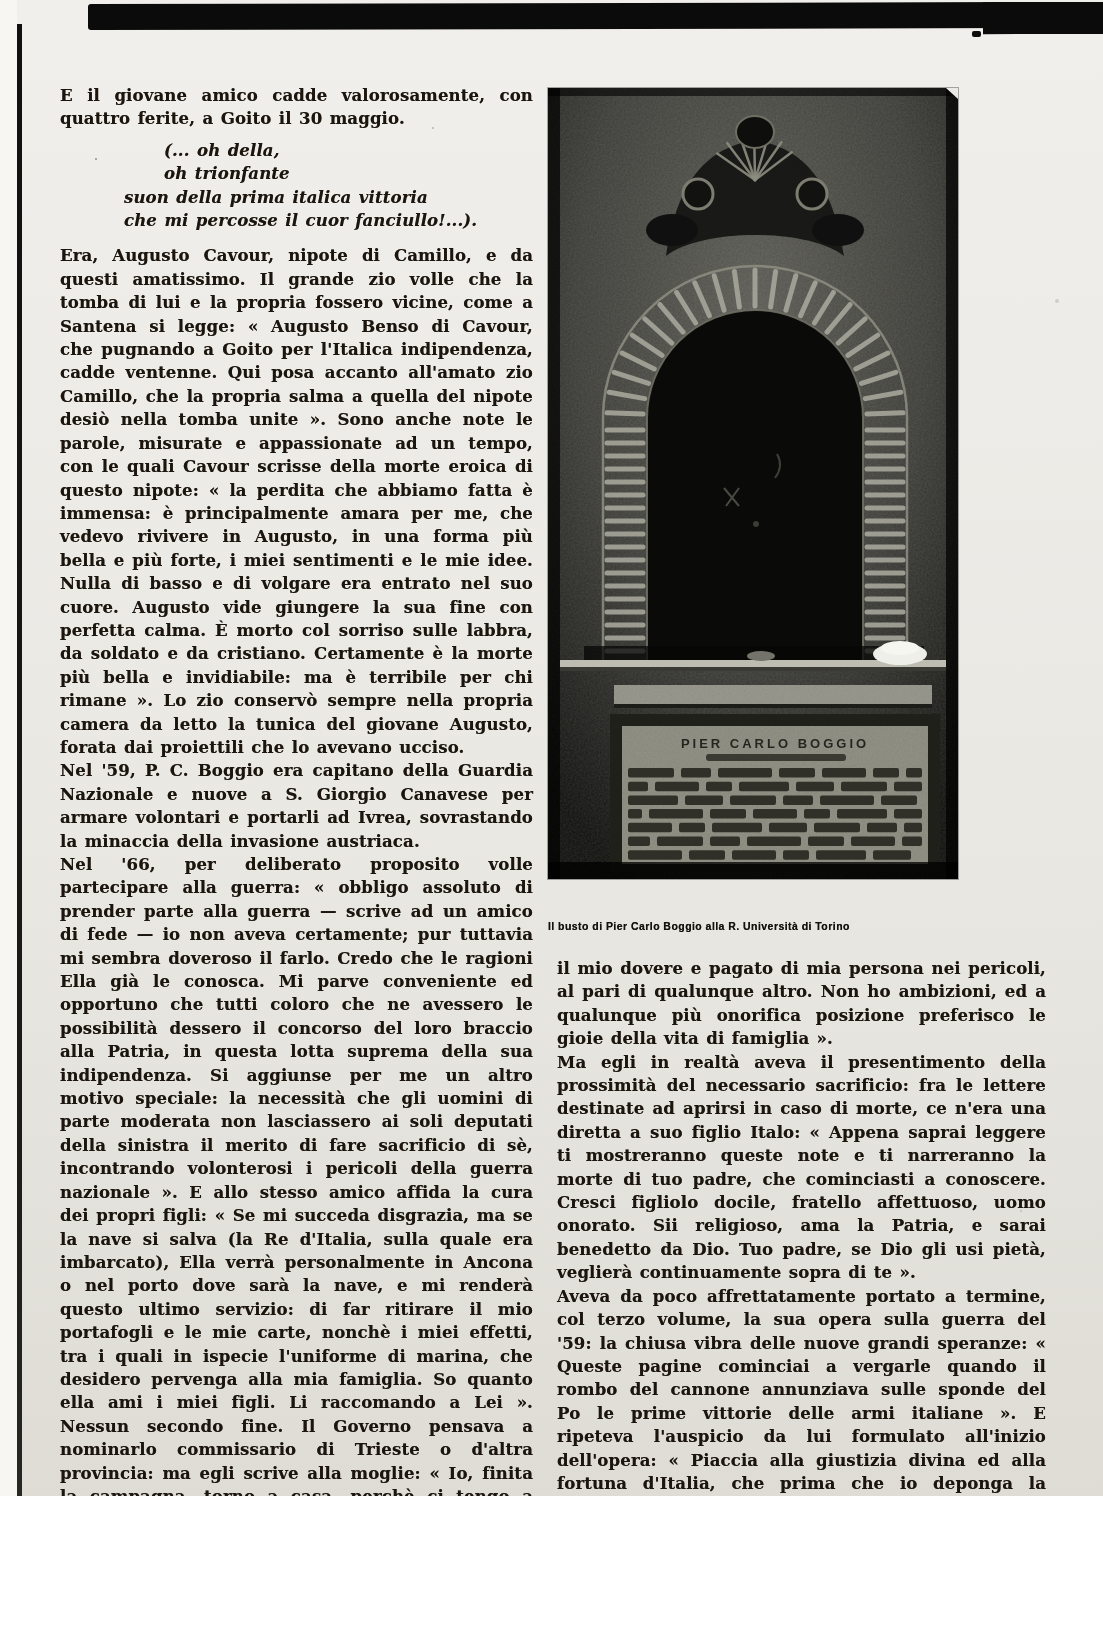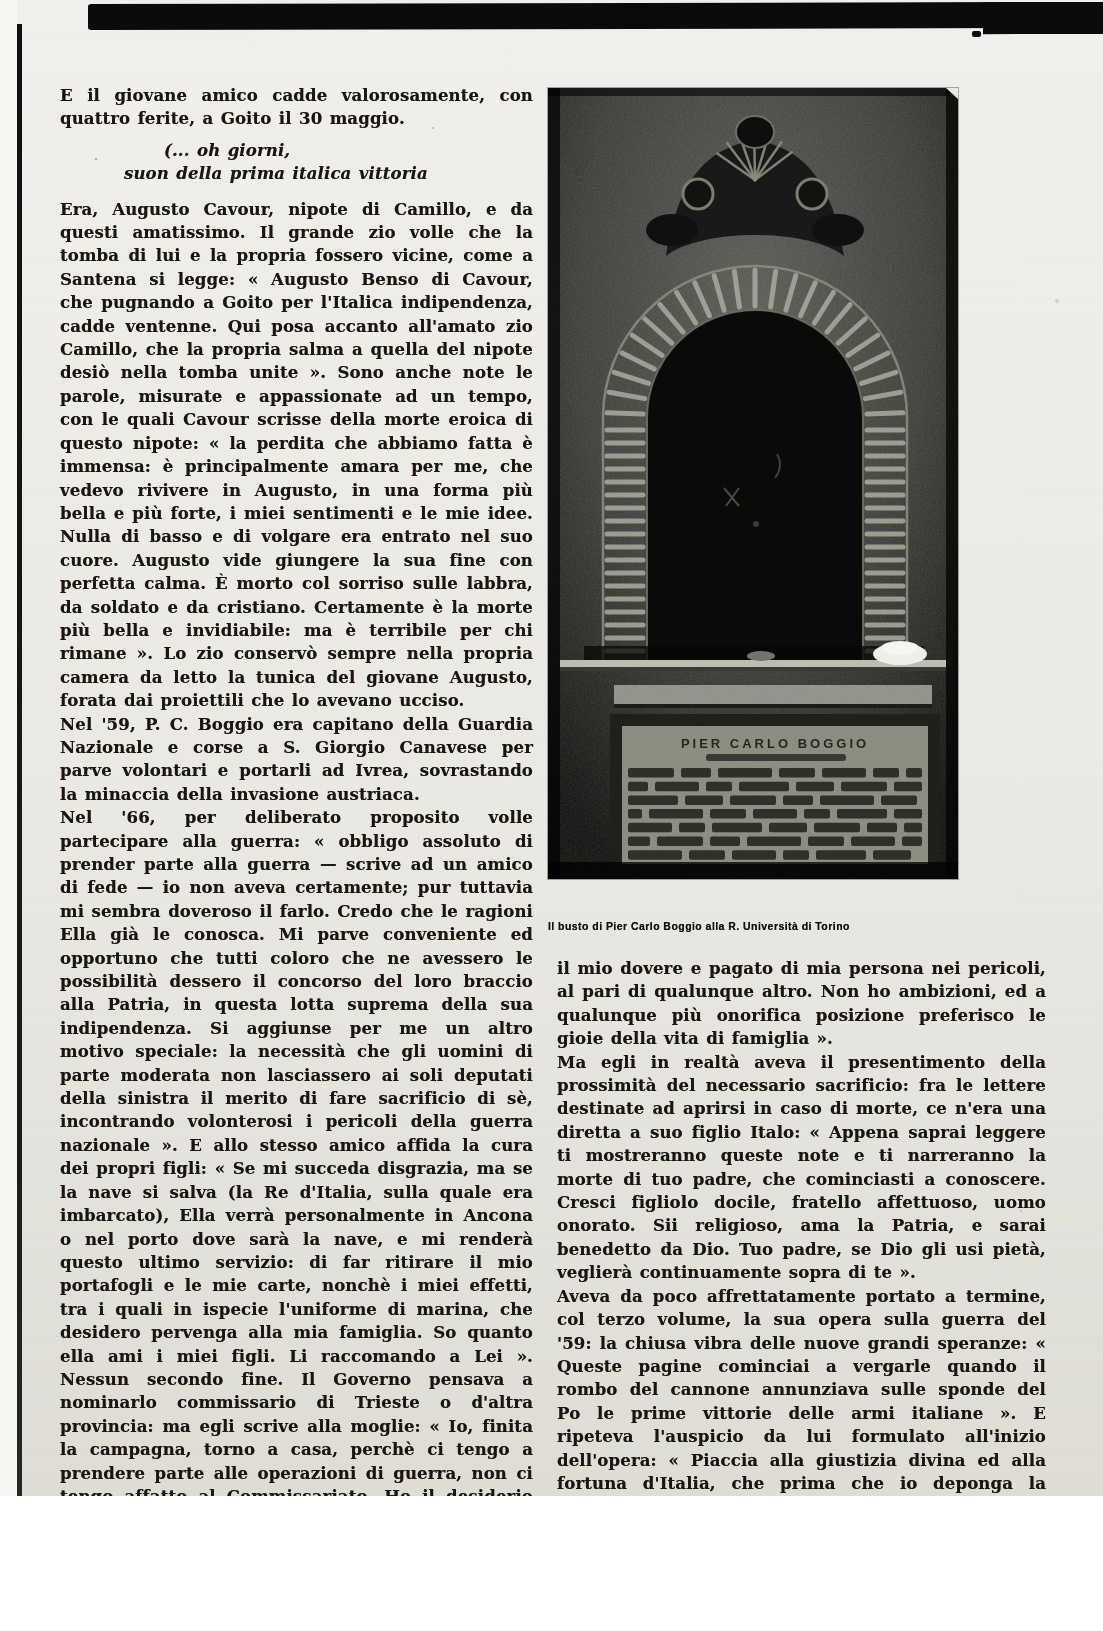--- a/index.html
+++ b/index.html
@@ -58,25 +58,27 @@
   <div class="left-margin"></div>
   <div class="top-band"></div>
   <div class="band-dot"></div>
   <div class="left-rule"></div>
   <div class="corner-shadow"></div>
   <div class="speck"></div>
 
   <main class="col left-col">
     <p>E il giovane amico cadde valorosamente, con quattro ferite, a Goito il 30 maggio.</p>
     <div class="verse">
-      <div class="deep">(... oh giorni,</div>
+      <div class="deep">(... oh della,</div>
+      <div class="deep">oh trionfante</div>
       <div>suon della prima italica vittoria</div>
+      <div>che mi percosse il cuor fanciullo!...).</div>
     </div>
     <p>Era, Augusto Cavour, nipote di Camillo, e da questi amatissimo. Il grande zio volle che la tomba di lui e la propria fossero vicine, come a Santena si legge: « Augusto Benso di Cavour, che pugnando a Goito per l'Italica indipendenza, cadde ventenne. Qui posa accanto all'amato zio Camillo, che la propria salma a quella del nipote desiò nella tomba unite ». Sono anche note le parole, misurate e appassionate ad un tempo, con le quali Cavour scrisse della morte eroica di questo nipote: « la perdita che abbiamo fatta è immensa: è principalmente amara per me, che vedevo rivivere in Augusto, in una forma più bella e più forte, i miei sentimenti e le mie idee. Nulla di basso e di volgare era entrato nel suo cuore. Augusto vide giungere la sua fine con perfetta calma. È morto col sorriso sulle labbra, da soldato e da cristiano. Certamente è la morte più bella e invidiabile: ma è terribile per chi rimane ». Lo zio conservò sempre nella propria camera da letto la tunica del giovane Augusto, forata dai proiettili che lo avevano ucciso.</p>
-    <p>Nel '59, P. C. Boggio era capitano della Guardia Nazionale e corse a S. Giorgio Canavese per parve volontari e portarli ad Ivrea, sovrastando la minaccia della invasione austriaca.</p>
+    <p>Nel '59, P. C. Boggio era capitano della Guardia Nazionale e nuove a S. Giorgio Canavese per armare volontari e portarli ad Ivrea, sovrastando la minaccia della invasione austriaca.</p>
     <p class="justify-last">Nel '66, per deliberato proposito volle partecipare alla guerra: « obbligo assoluto di prender parte alla guerra — scrive ad un amico di fede — io non aveva certamente; pur tuttavia mi sembra doveroso il farlo. Credo che le ragioni Ella già le conosca. Mi parve conveniente ed opportuno che tutti coloro che ne avessero le possibilità dessero il concorso del loro braccio alla Patria, in questa lotta suprema della sua indipendenza. Si aggiunse per me un altro motivo speciale: la necessità che gli uomini di parte moderata non lasciassero ai soli deputati della sinistra il merito di fare sacrificio di sè, incontrando volonterosi i pericoli della guerra nazionale ». E allo stesso amico affida la cura dei propri figli: « Se mi succeda disgrazia, ma se la nave si salva (la Re d'Italia, sulla quale era imbarcato), Ella verrà personalmente in Ancona o nel porto dove sarà la nave, e mi renderà questo ultimo servizio: di far ritirare il mio portafogli e le mie carte, nonchè i miei effetti, tra i quali in ispecie l'uniforme di marina, che desidero pervenga alla mia famiglia. So quanto ella ami i miei figli. Li raccomando a Lei ». Nessun secondo fine. Il Governo pensava a nominarlo commissario di Trieste o d'altra provincia: ma egli scrive alla moglie: « Io, finita la campagna, torno a casa, perchè ci tengo a prendere parte alle operazioni di guerra, non ci tengo affatto al Commissariato. Ho il desiderio di poter dire d'aver fatto</p>
   </main>
 
   <figure class="photo">
     <svg width="410" height="791" viewBox="0 0 410 791">
       <defs>
         <radialGradient id="bgGrad" cx="50%" cy="28%" r="78%">
           <stop offset="0%" stop-color="#5a5a54"></stop>
           <stop offset="55%" stop-color="#3b3b37"></stop>
           <stop offset="100%" stop-color="#0e0e0c"></stop>

